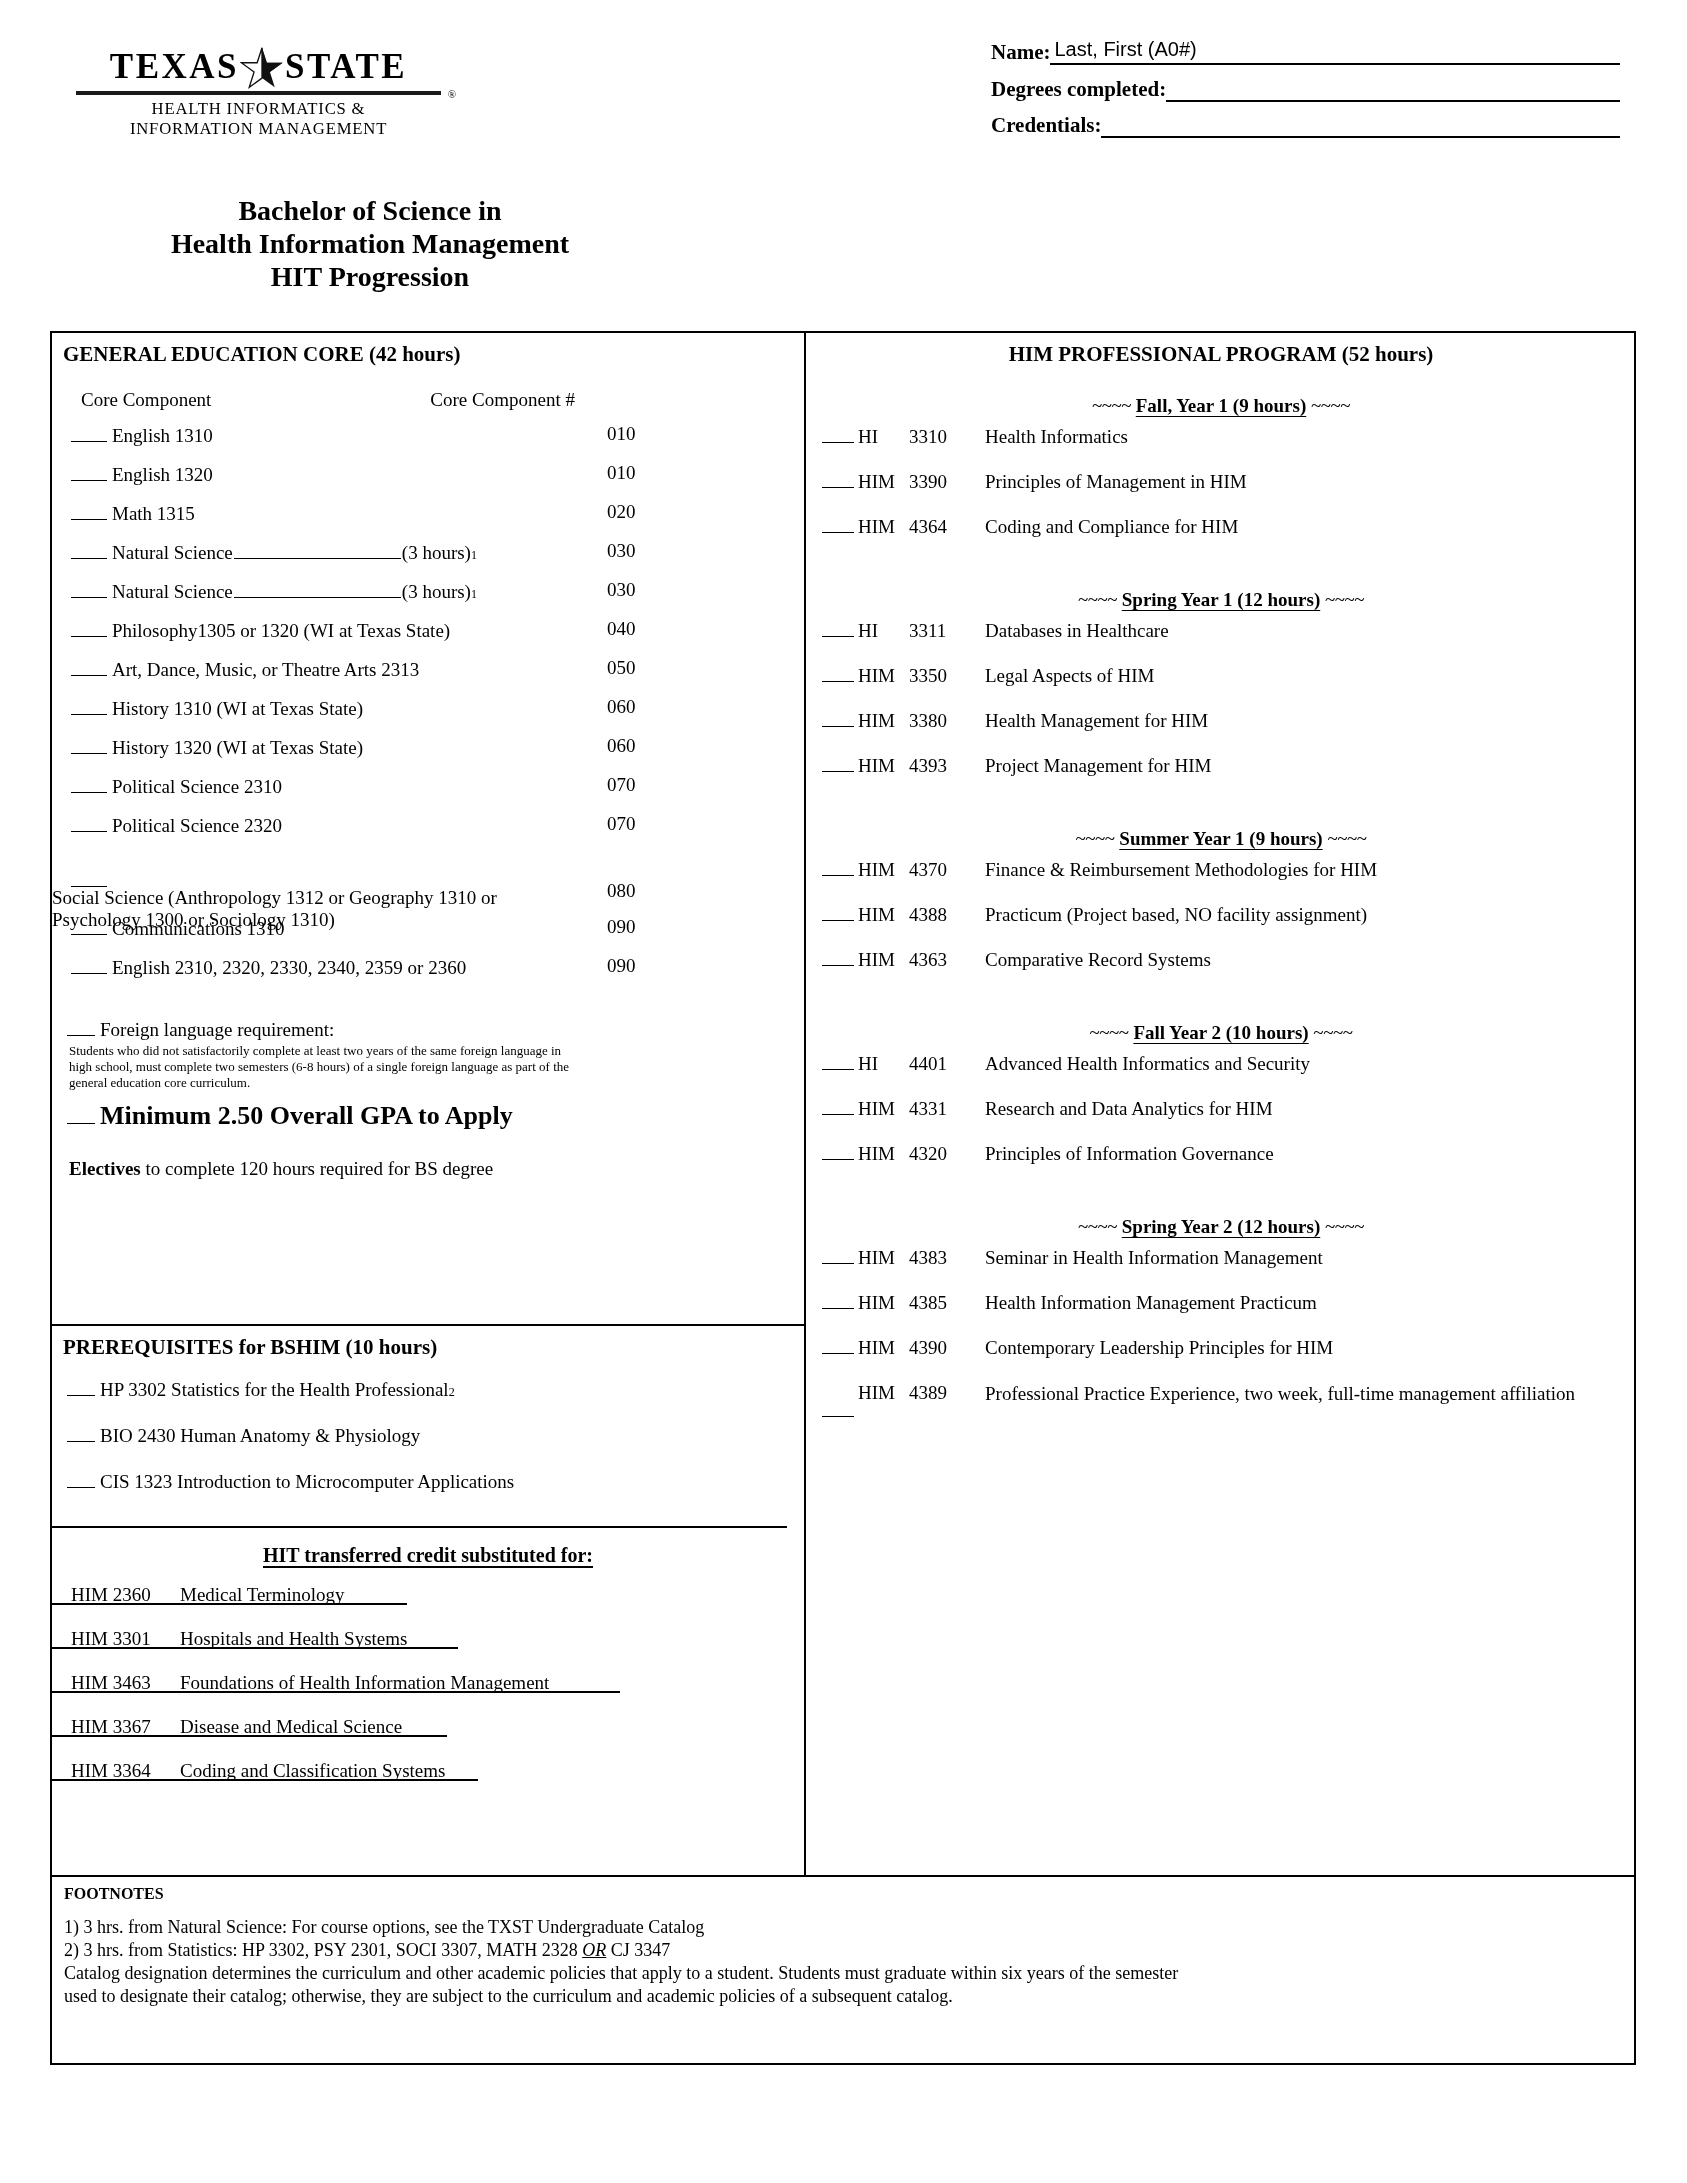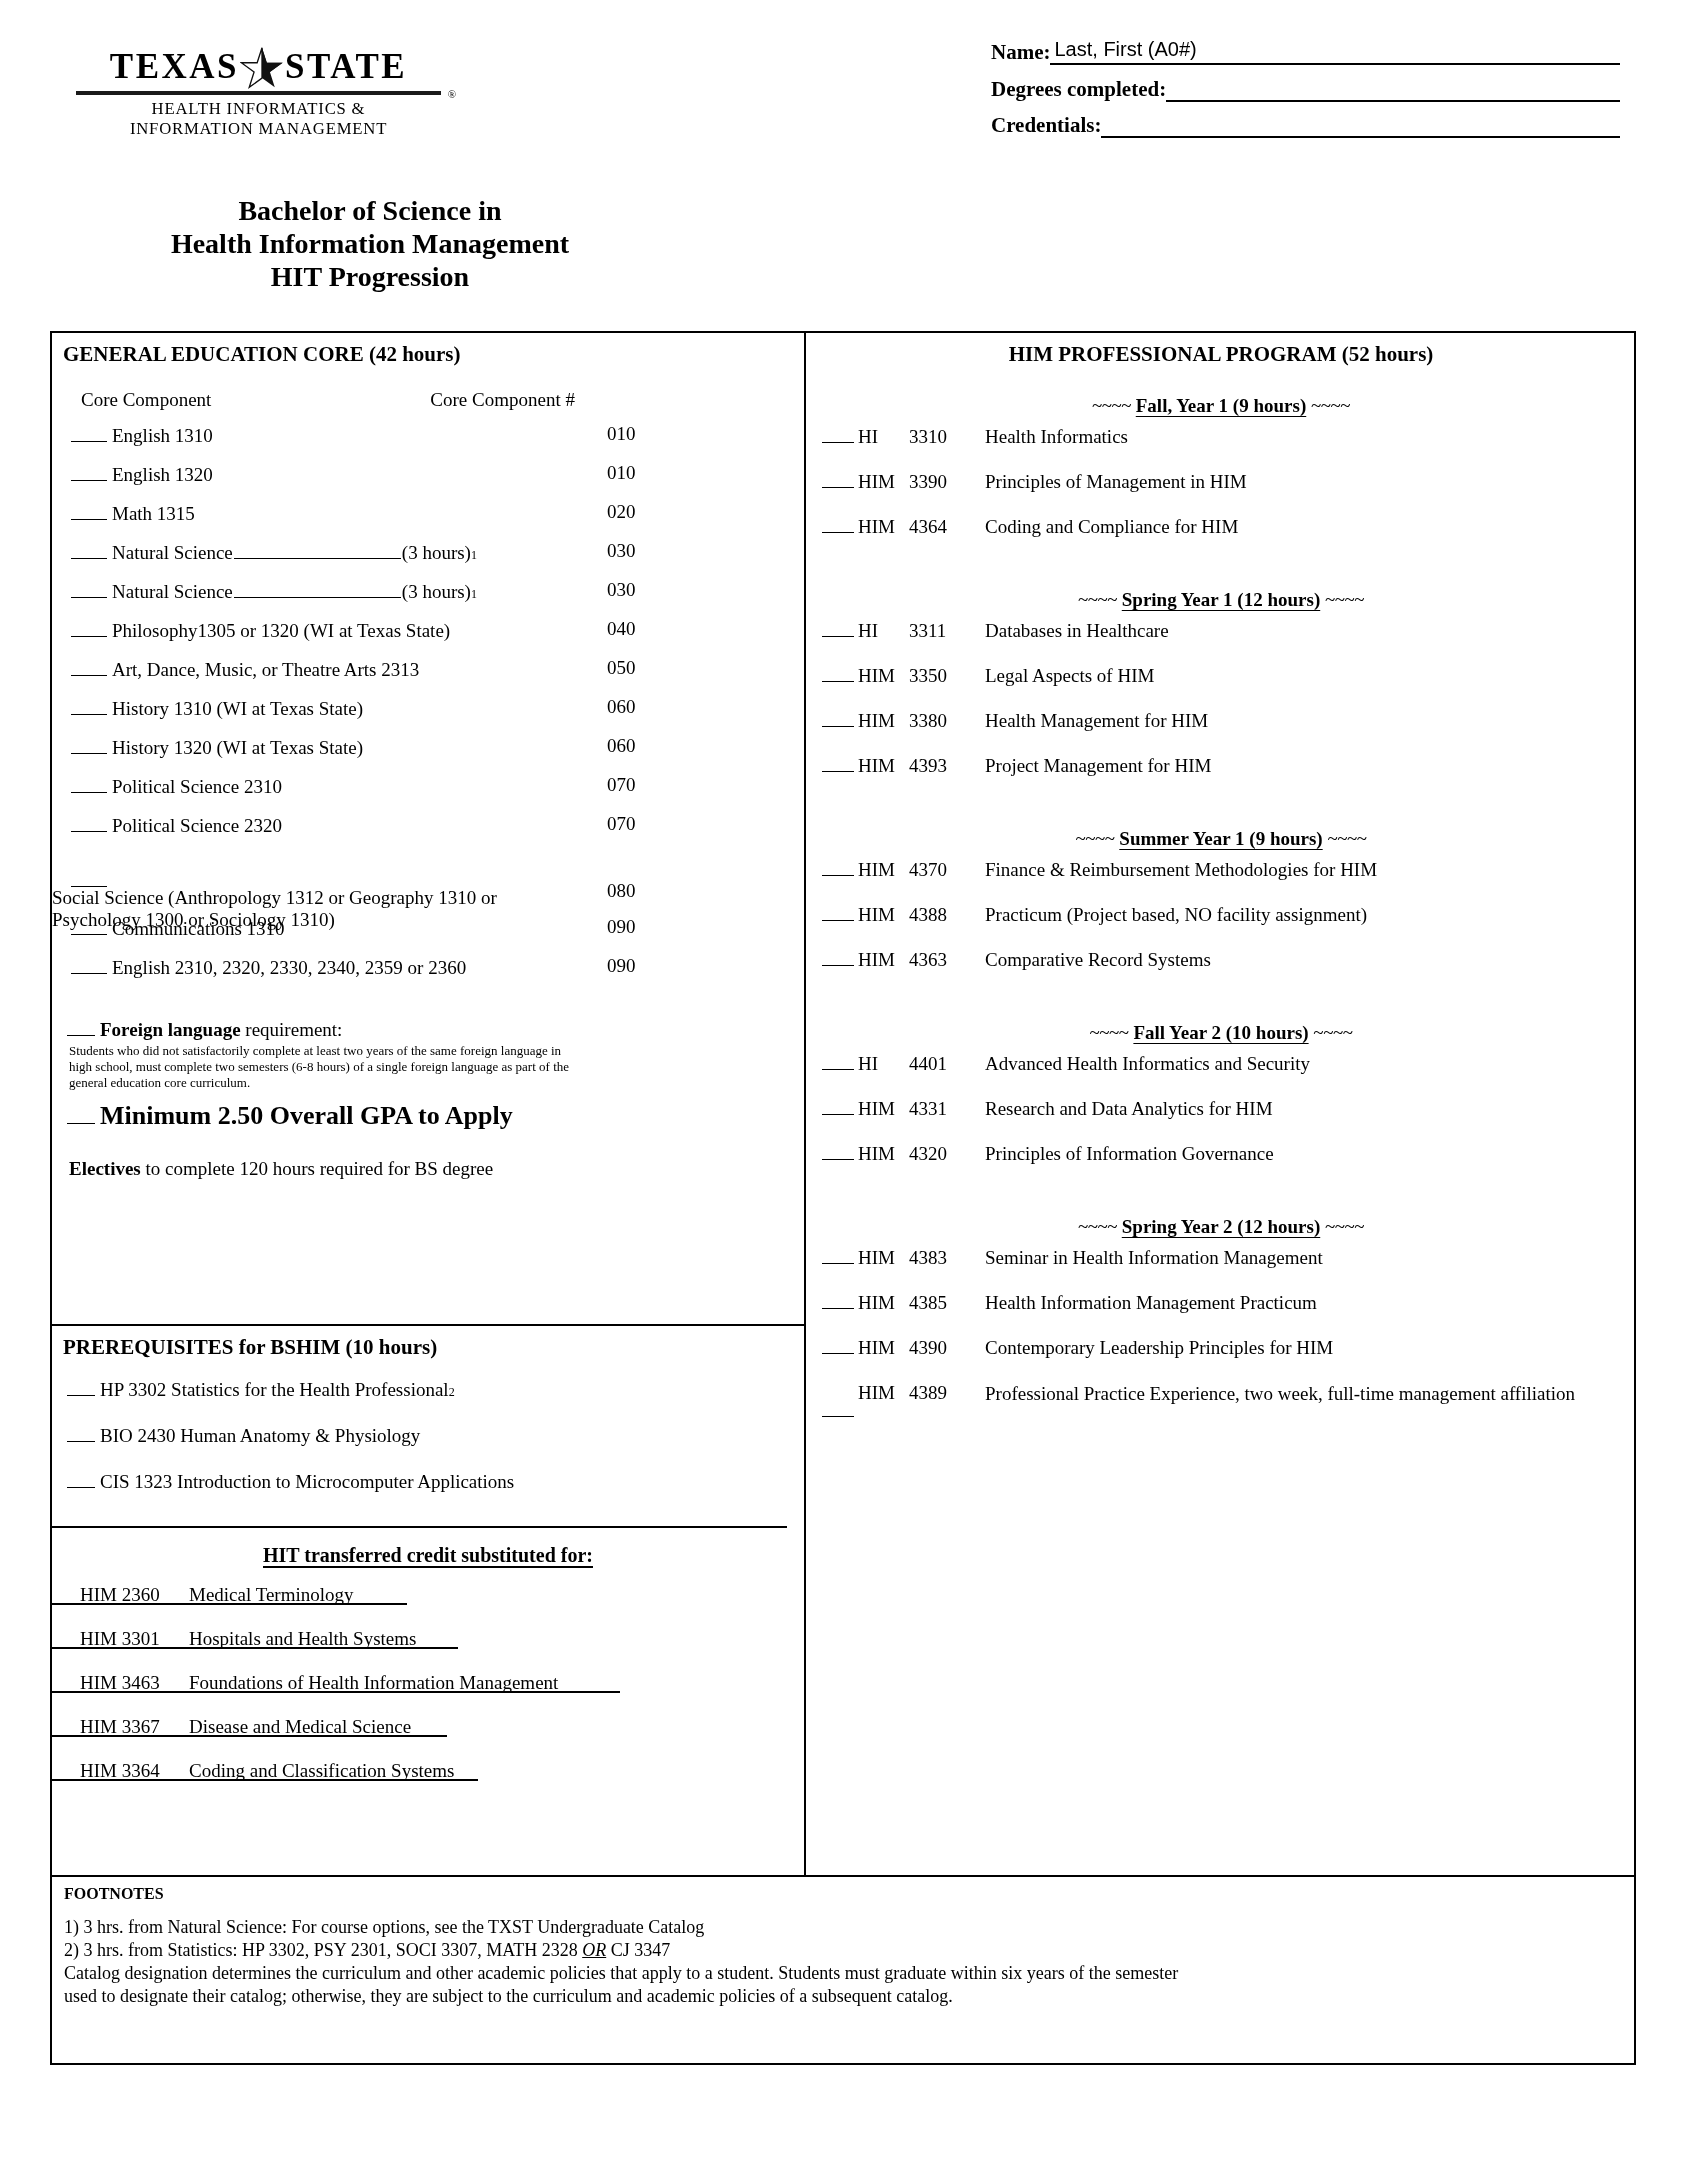--- a/index.html
+++ b/index.html
@@ -248,21 +248,21 @@
   .fl-block {
     margin-top: 23px;
     font-size: 19px;
     position: relative;
     padding-left: 0;
   }
   .fl-head {
     display: flex;
     align-items: baseline;
   }
-  .fl-head b { font-weight: bold; }
+  .fl-head b { font-weight: normal; }
   .fl-body {
     font-size: 13px;
     line-height: 1.24;
     margin-left: 17px;
     margin-top: 2px;
     width: 507px;
   }
   .gpa-block {
     margin-top: 10px;
     display: flex;
@@ -291,21 +291,21 @@
     font-size: 20px;
     text-decoration: underline;
     text-underline-offset: 4px;
     margin-top: 8px;
     margin-bottom: 5px;
   }
   .hit-list { margin-top: 17px; }
   .hit-row {
     font-size: 19px;
     height: 44px;
-    padding-left: 28px;
+    padding-left: 19px;
     position: relative;
   }
   .hit-row .strike-text {
     display: inline-block;
     position: relative;
     white-space: nowrap;
   }
   .hit-code {
     display: inline-block;
     width: 109px;

